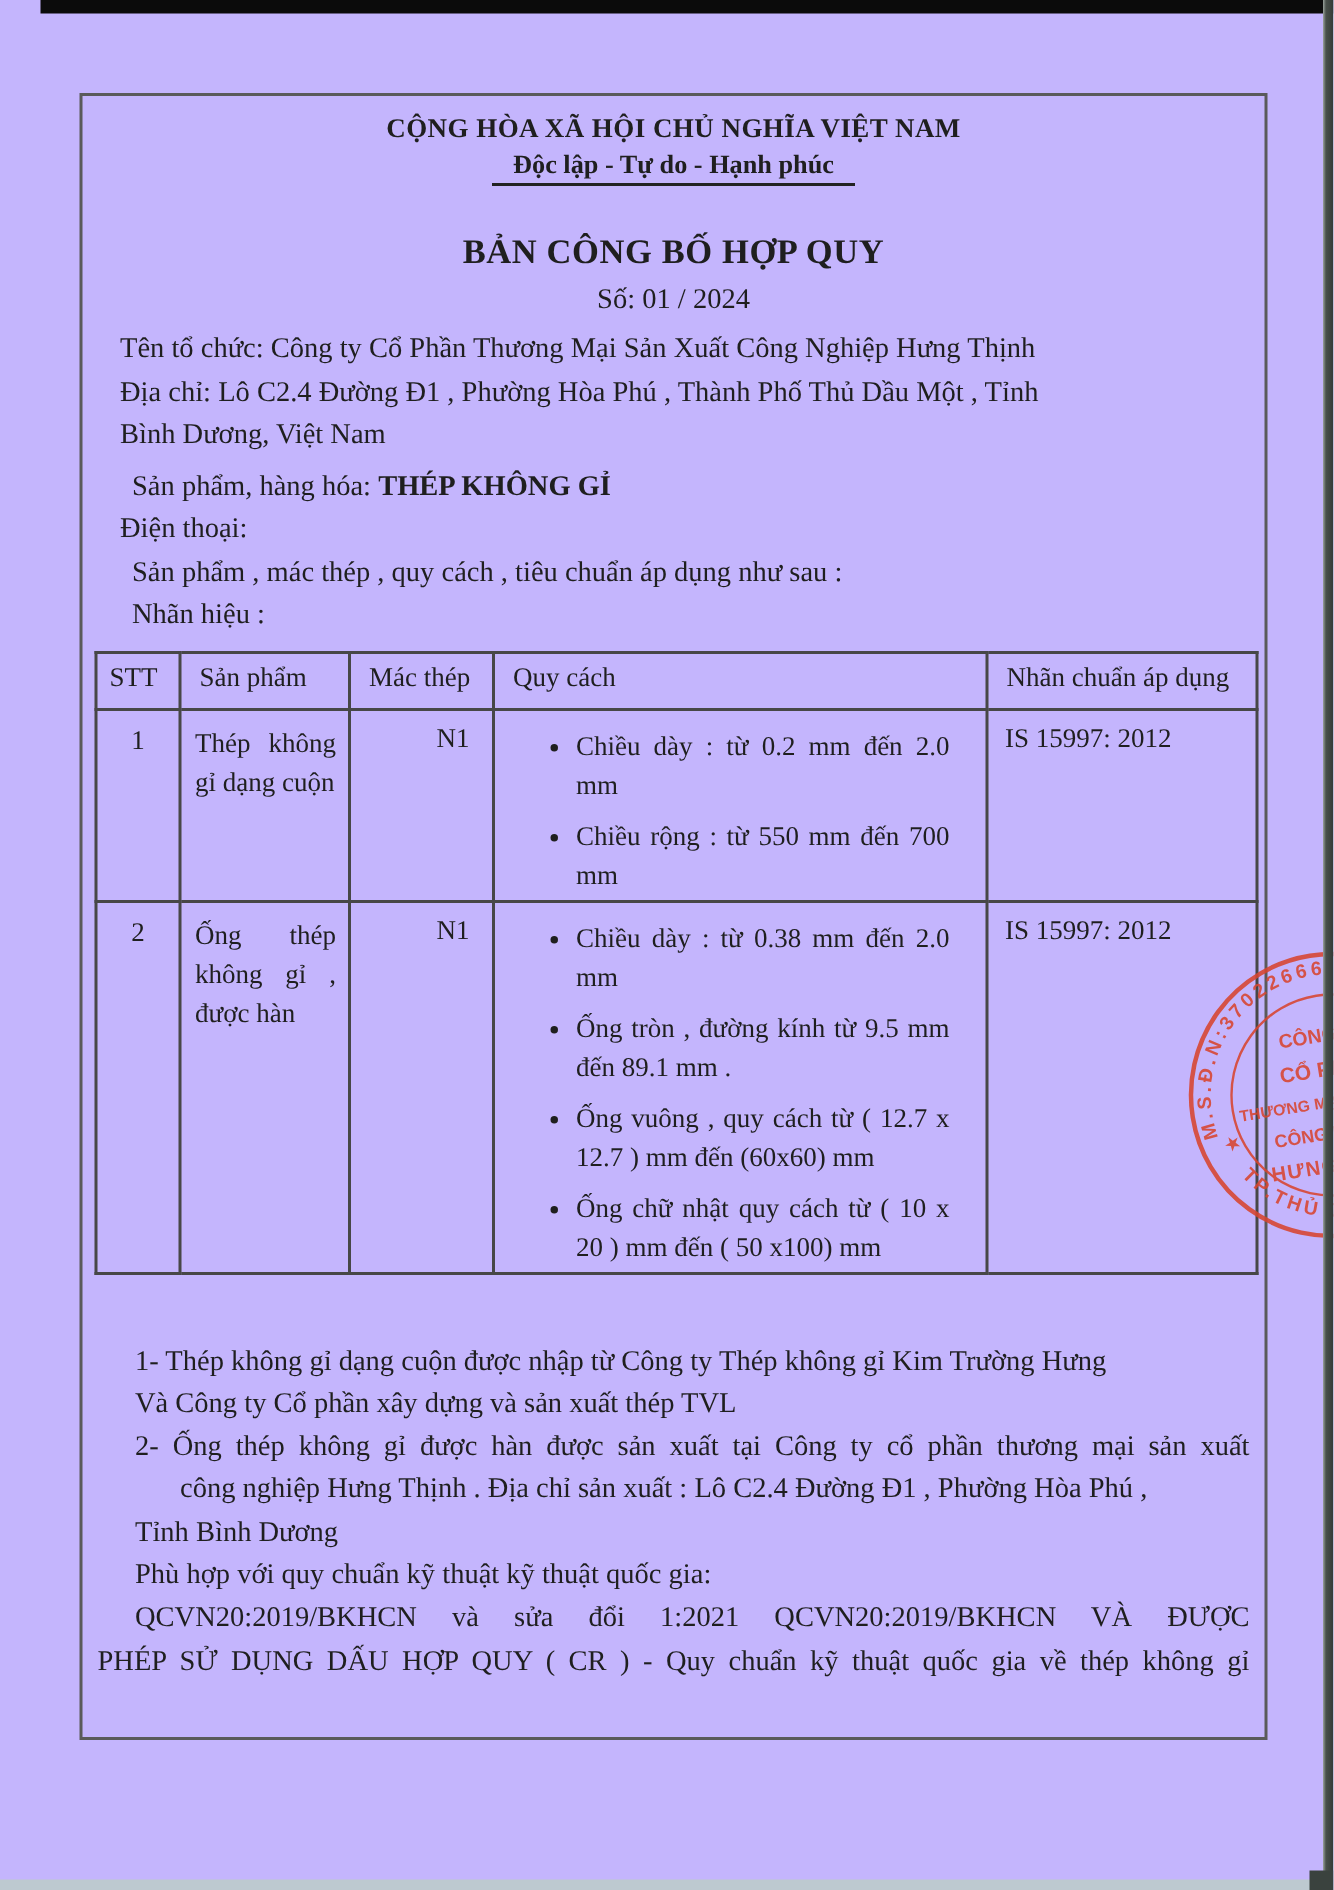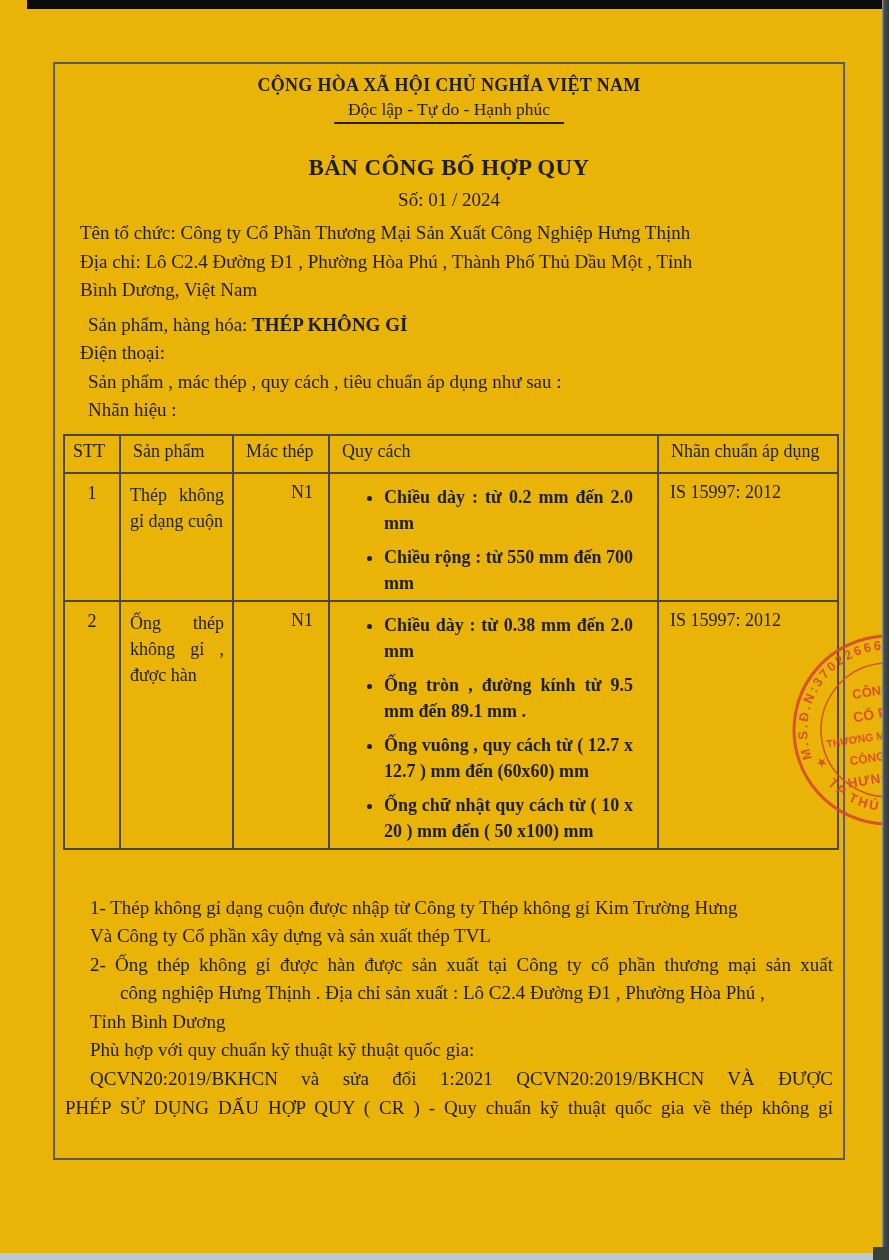--- a/index.html
+++ b/index.html
@@ -1,36 +1,36 @@
 <!DOCTYPE html>
 <html><head>
 <meta charset="utf-8">
 <style>
   html,body { margin:0; padding:0; background:#e9e9e9; }
   .page {
     position:relative; width:889px; height:1260px; margin:0 auto;
-    background:#eab308; overflow:hidden;
+    background:#c4b5fd; overflow:hidden;
     font-family:"Liberation Serif","DejaVu Serif",serif; color:#1f1f1f;
   }
   
   .bar-top    { position:absolute; left:27px; top:0; width:862px; height:9px; background:#0b0b0b; z-index:12; }
   .bar-right  { position:absolute; right:0; top:0; width:7px; height:1260px; z-index:12;
                 background:linear-gradient(to right,#9aa29d 0px,#49504b 2px,#333a36 100%); }
   .bar-bottom { position:absolute; left:0; bottom:0; width:889px; height:7px; background:#bdc9d0; z-index:11; }
   .corner-nub { position:absolute; right:0; bottom:0; width:16px; height:13px; background:#3a423e; z-index:13; }
 
   
   .frame {
     position:absolute; left:53px; top:62px; width:792px; height:1098px;
     border:2px solid #5a5a5a; box-sizing:border-box; z-index:2;
   }
 
   .motto1 { margin-top:11px; text-align:center; font-weight:bold; font-size:18px; letter-spacing:.3px; }
   .motto2-wrap { text-align:center; margin-top:3px; }
-  .motto2 { display:inline-block; font-weight:normal; font-size:17.5px;
+  .motto2 { display:inline-block; font-weight:bold; font-size:17.5px;
             border-bottom:2px solid #222; padding:0 14px 2px 14px; }
   .title  { margin-top:31px; text-align:center; font-weight:bold; font-size:23px; letter-spacing:.4px; }
   .docnum { margin-top:8px;  text-align:center; font-size:19px; }
 
   .info  { margin:8px 10px 0 25px; font-size:19px; line-height:28.5px; }
   .iline { white-space:nowrap; }
   .indent { margin-left:8px; }
   .gap-above { margin-top:6px; }
   .bold { font-weight:bold; }
 
@@ -39,21 +39,21 @@
   .ptable th, .ptable td { border:2px solid #474747; vertical-align:top;
             font-weight:normal; text-align:left; }
   .ptable thead tr { height:38px; }
   .ptable th { padding:5px 6px 0 12px; }
   th.th-stt { text-align:center; padding-left:0; }
   tr.row-1 { height:100px; }
   tr.row-2 { height:230px; }
   td.c-stt { text-align:center; padding-top:9px; }
   td.c-sp  { padding:8px 8px 0 9px; text-align:justify; line-height:26px; }
   td.c-mt  { text-align:center; padding-top:8px;padding-left:43px; }
-  td.c-qc  { padding:2px 12px 4px 12px;font-weight:bold; }
+  td.c-qc  { padding:2px 12px 4px 12px; }
   td.c-qc ul { margin:0; padding-left:42px; list-style:disc; }
   td.c-qc li { margin-top:8px; padding-right:12px; text-align:justify; line-height:26px; }
   td.c-tc  { padding:8px 4px 0 11px; }
 
   .notes { margin:44px 10px 0 25px; font-size:19px; line-height:28.6px; }
   .nline { white-space:nowrap; }
   .nl-ind10 { margin-left:10px; }
   .nl-ind40 { margin-left:40px; }
   .nl-just  { margin-left:10px; white-space:normal; text-align:justify; text-align-last:justify; }
   .nl-just-out { margin-left:-15px; white-space:normal; text-align:justify; text-align-last:justify;font-family:Liberation Serif, serif; }

